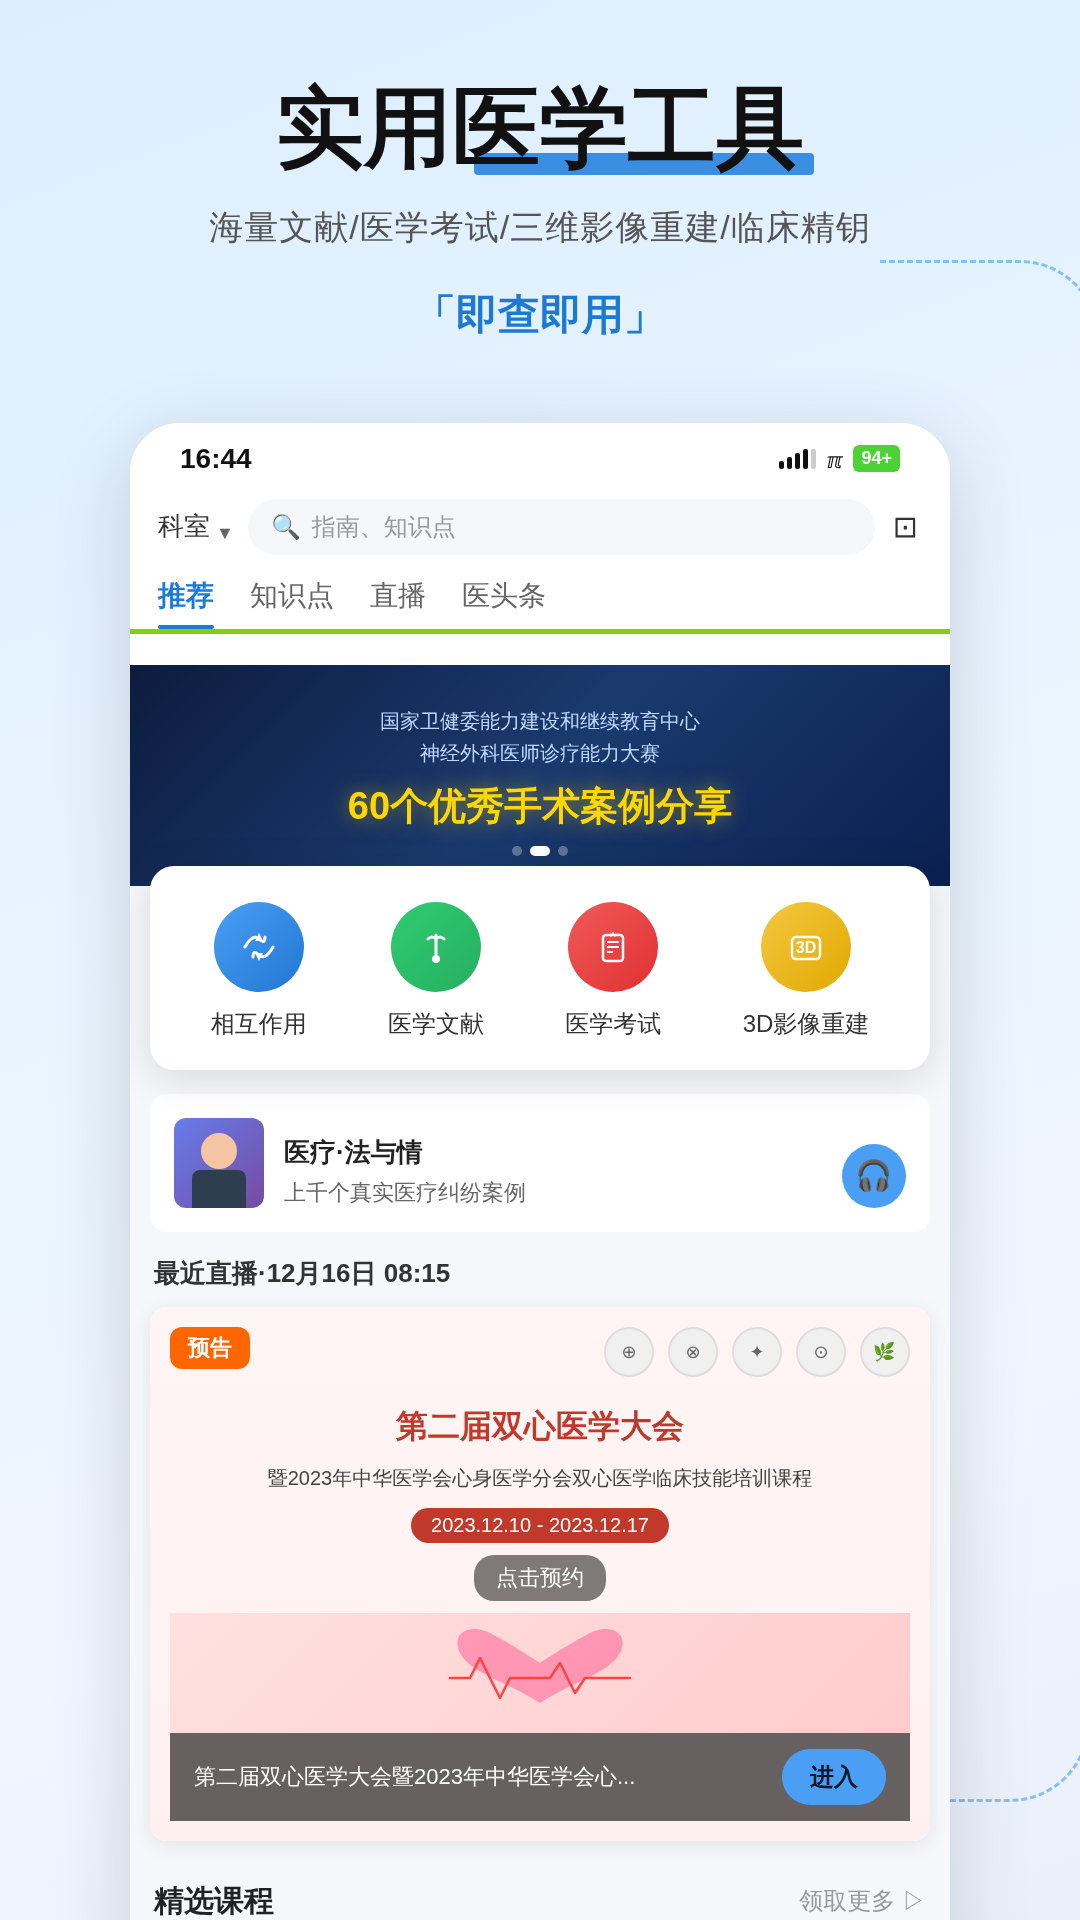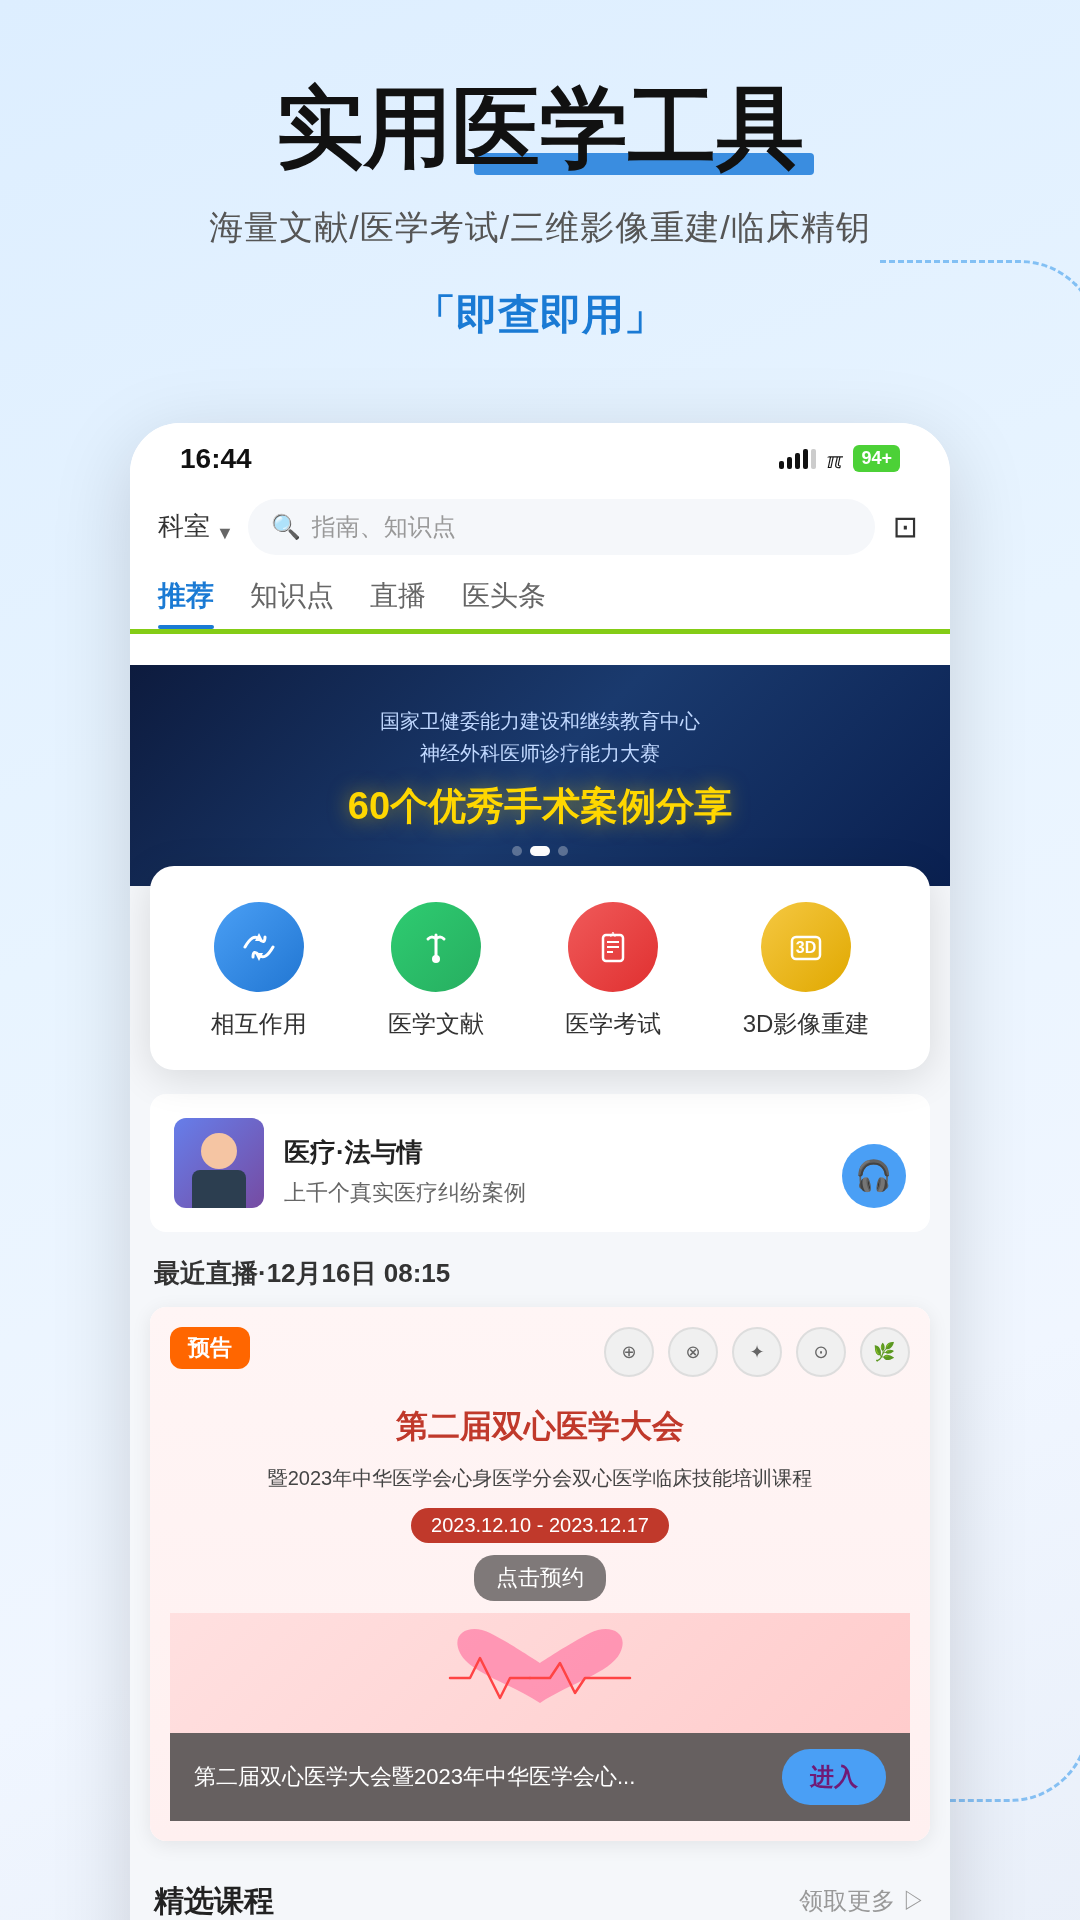--- a/index.html
+++ b/index.html
@@ -477,21 +477,21 @@
       color: #fff;
       font-size: 22px;
       flex: 1;
     }
     .live-booking-count {
       color: rgba(255,255,255,0.6);
       font-size: 20px;
     }
     .enter-btn {
       background: #4a9ff5;
-      color: #701a75;
+      color: #0f172a;
       font-size: 24px;
       font-weight: 600;
       padding: 12px 28px;
       border-radius: 30px;
       white-space: nowrap;
     }
 
     
     .featured-section {
       padding: 20px 24px;

